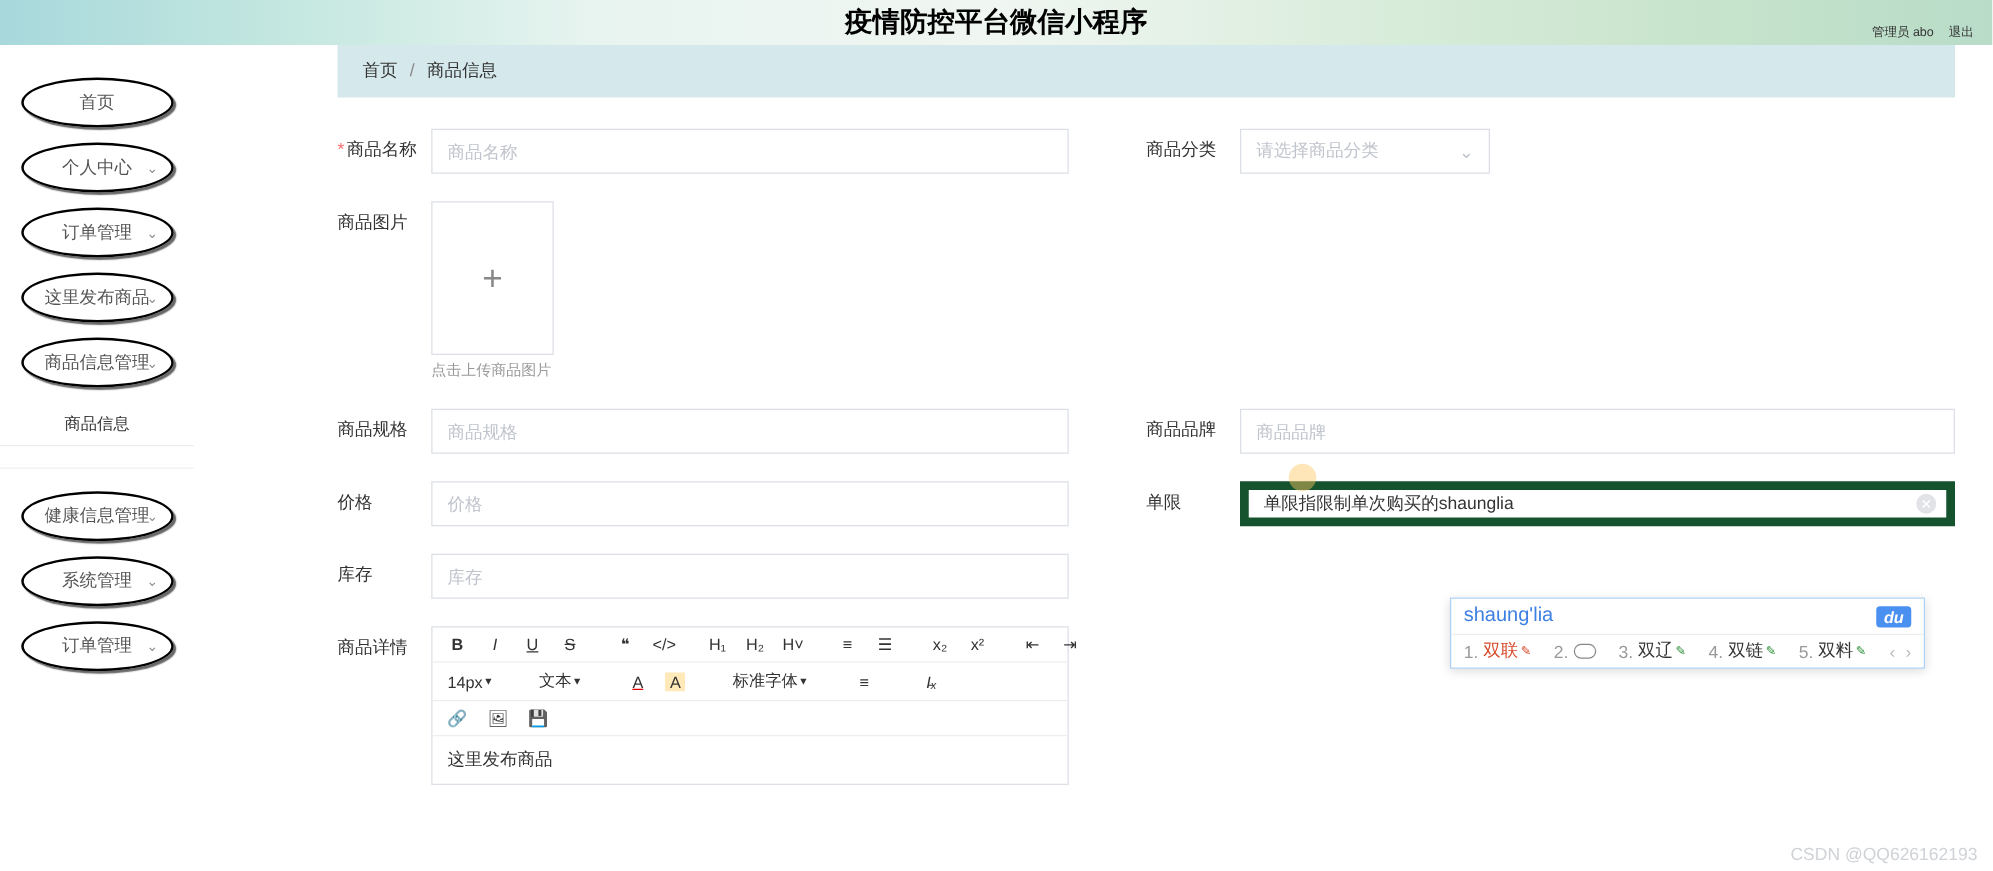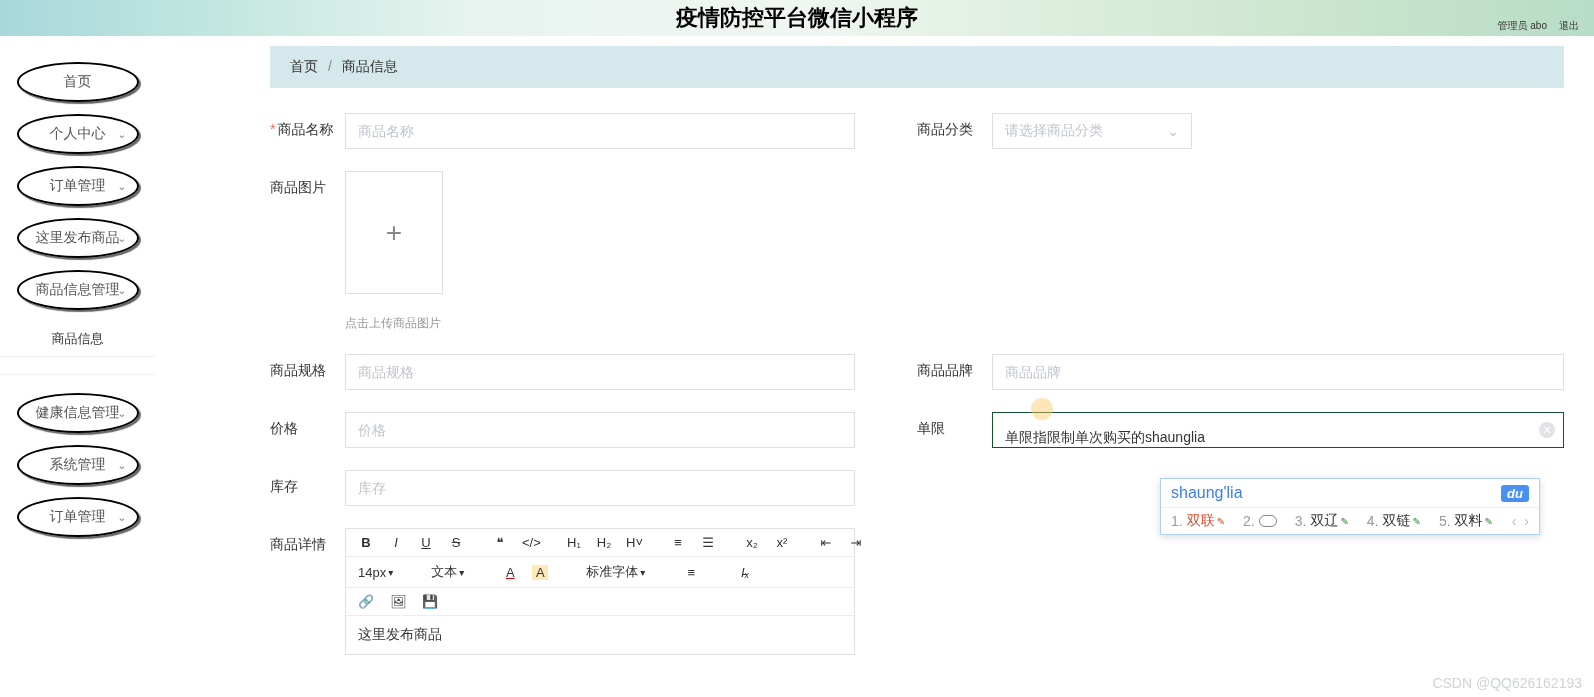--- a/index.html
+++ b/index.html
@@ -28,47 +28,47 @@
     .nav-item .chevron { position: absolute; right: 10px; font-size: 11px; color:#888; }
     .sub-item { font-size: 13px; color:#333; text-align:center; padding: 8px 0; border-bottom:1px solid #eee; cursor:pointer;}
     .nav-gap { height: 18px; border-bottom: 1px solid #eef0f0; margin-bottom: 18px;}
 
     .main { flex: 1; padding-left: 115px; padding-right: 30px; }
 
     .breadcrumb {
       background: #d5e8eb;
       padding: 12px 20px;
       font-size: 14px; color: #333;
-      margin-top: 10px; margin-bottom: 25px;
+      margin-bottom: 25px;
     }
     .breadcrumb .sep { margin: 0 6px; color:#888; }
 
     .form-row { display:flex; align-items:flex-start; margin-bottom: 22px; }
     .form-col { flex:1; display:flex; }
     .label { width: 65px; font-size: 14px; color:#333; padding-top: 8px; margin-right: 10px; }
     .label .req { color:#f56c6c; margin-right:2px;}
     .input {
       height: 36px; border: 1px solid #dcdfe6; padding: 0 12px;
       font-size: 14px; color:#333; outline:none; background:#fff;
     }
     .input::placeholder { color:#c0c4cc; }
     .input.wide { width: 510px; }
     .select { width: 200px; height:36px; border:1px solid #dcdfe6; display:flex; align-items:center; padding: 0 12px; justify-content:space-between; color:#c0c4cc; font-size:14px; cursor:pointer;}
     .uploader { width: 98px; height: 123px; border:1px solid #dcdfe6; display:flex; align-items:center; justify-content:center; color:#888; font-size:28px; cursor:pointer; font-weight:200;}
-    .hint { font-size: 12px; color:#999; margin-top: 21px; }
+    .hint { font-size: 12px; color:#999; margin-top: 4px; }
     .brand-input { flex:1; }
 
     .editor { border:1px solid #dcdfe6; width: 510px; }
     .toolbar-row { display:flex; align-items:center; gap: 14px; padding: 6px 12px; font-size: 13px; color:#333; border-bottom:1px solid #eee;}
     .tb-btn { cursor:pointer; font-family: Arial; min-width:16px; text-align:center; display:inline-block;}
     .tb-sel { display:inline-flex; align-items:center; gap:2px;}
     .tb-caret {font-size:10px;}
     .editor-body { padding: 10px 12px; font-size: 14px; color:#333; }
 
-    .active-input { border: 1px solid #14532d; position:relative; display:flex; align-items:flex-end; padding: 0 28px 0 12px;}
+    .active-input { border: 7px solid #14532d; position:relative; display:flex; align-items:center; padding: 0 28px 0 12px;}
     .clear-x {position:absolute; right:8px; top:50%; transform:translateY(-50%); width:16px; height:16px; border-radius:50%; background:#e1e3e6; color:#fff; font-size:11px; display:flex; align-items:center; justify-content:center;}
     .cursor-dot { position:absolute; width:22px; height:22px; border-radius:50%; background: rgba(255,200,100,0.45); }
 
     .ime {
       position:absolute; border:1px solid #aed2f5; background:#fff;
       box-shadow: 0 2px 8px rgba(0,0,0,0.15);
       font-size:14px;
     }
     .ime-top { padding: 5px 10px; display:flex; align-items:center; justify-content:space-between;}
     .ime-input { color:#3d7fe2; font-size:16px;}

